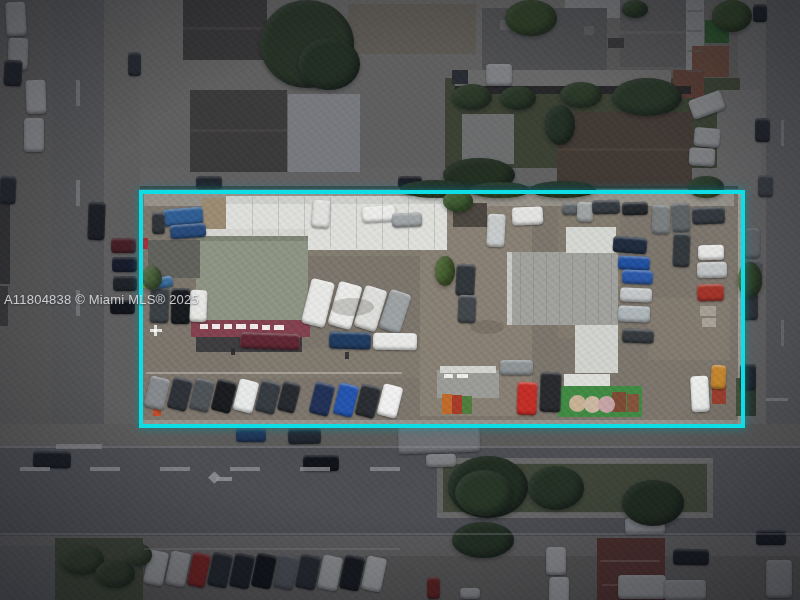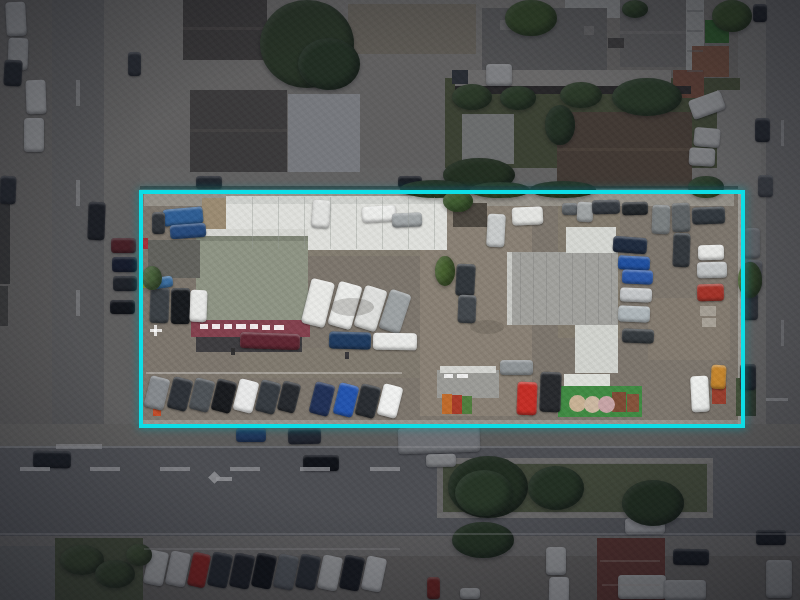--- a/index.html
+++ b/index.html
@@ -331,13 +331,14 @@
       <div class="p mark" style="left: 150px; top: 329px; width: 12px; height: 3px; background: rgba(255, 255, 255, 0.8);"></div>
       <div class="p mark" style="left: 154px; top: 325px; width: 3px; height: 11px; background: rgba(255, 255, 255, 0.8);"></div>
       <div class="p mark" style="left: 600px; top: 560px; width: 60px; height: 2px; background: rgba(225, 205, 195, 0.35);"></div>
       <div class="p mark" style="left: 602px; top: 584px; width: 58px; height: 2px; background: rgba(225, 205, 195, 0.3);"></div>
       <div class="p mark" style="left: 766px; top: 398px; width: 22px; height: 3px; background: rgba(255, 255, 255, 0.5);"></div>
       <div class="p mark" style="left: 140px; top: 186px; width: 598px; height: 3px; background: rgba(60, 56, 50, 0.6);"></div>
     </div>
   <div class="grain"></div>
   <div class="vignette"></div>
   <div class="boundary" style="left: 139px; top: 190px; width: 598px; height: 230px; border-color: rgb(14, 221, 230); border-width: 4px;"></div>
+  <div class="watermark" style="color: rgba(234, 236, 238, 0.82);">A11804838 © Miami MLS® 2025</div>
 </div>
 
 </body></html>

